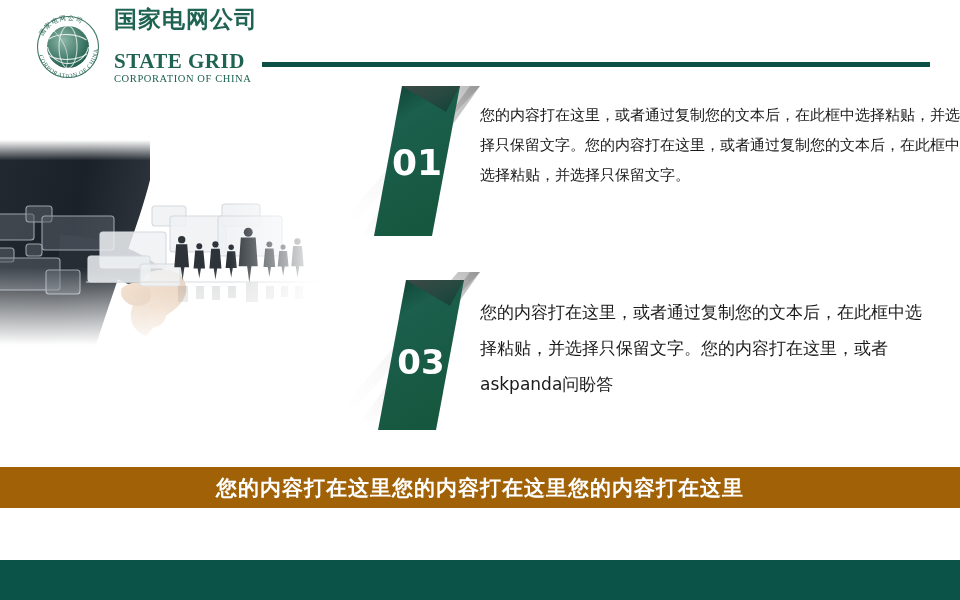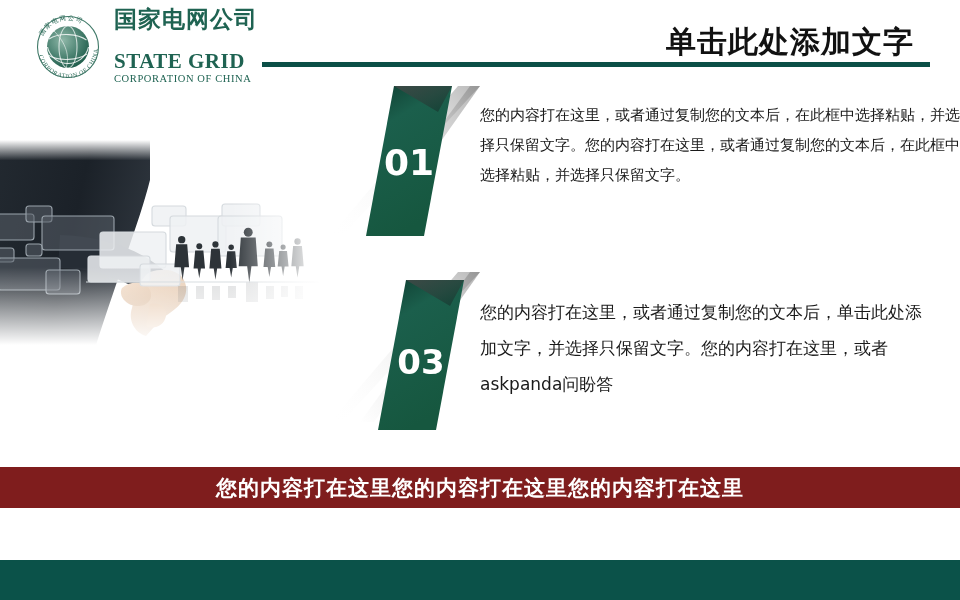--- a/index.html
+++ b/index.html
@@ -60,33 +60,33 @@
     color:#ffffff;font-weight:bold;
     font-family:"DejaVu Sans","Liberation Sans",sans-serif;
   }
   .body-text{
     position:absolute;color:#1a1a1a;
     font-family:"DejaVu Sans","Liberation Sans",sans-serif;
   }
 
   
   #block1{left:330px;top:86px;width:630px;height:160px;}
-  #block1 .badge{left:36px;top:0px;}
+  #block1 .badge{left:44px;top:0px;}
   #block1 .badge-num{top:56px;font-size:36px;}
   #block1 .body-text{left:150px;top:14px;width:485px;font-size:15px;line-height:30px;}
 
   
   #block2{left:330px;top:272px;width:630px;height:175px;}
   #block2 .badge{left:48px;top:8px;}
   #block2 .badge-num{top:62px;font-size:34px;}
   #block2 .body-text{left:150px;top:22px;width:450px;font-size:17px;line-height:36px;}
 
   
   .bar-main{
-    position:absolute;left:0;top:467px;width:960px;height:41px;background:#7f1d1d;
+    position:absolute;left:0;top:467px;width:960px;height:41px;background:#a16207;
     display:flex;align-items:center;justify-content:center;
   }
   .bar-main-text{
     color:#ffffff;font-size:21px;font-weight:bold;letter-spacing:1px;
     font-family:"DejaVu Sans","Liberation Sans",sans-serif;white-space:nowrap;
   }
   .bar-foot{
     position:absolute;left:0;top:560px;width:960px;height:40px;background:#0b5249;
   }
 </style>
@@ -128,21 +128,20 @@
           </text>
         </svg>
       </div>
       <div class="logo-text">
         <div class="logo-cn">国家电网公司</div>
         <div class="logo-en">STATE GRID</div>
         <div class="logo-sub">CORPORATION OF CHINA</div>
       </div>
     </div>
 
-    <div class="header-title">单击此处添加文字</div>
     <div class="header-rule"></div>
   </div>
 
   <div class="photo">
     <svg width="320" height="205" viewBox="0 0 320 205" aria-hidden="true">
       <defs>
         <linearGradient id="suitG" x1="0" y1="0" x2="1" y2="0.3">
           <stop offset="0%" stop-color="#232a31"></stop>
           <stop offset="60%" stop-color="#1b2128"></stop>
           <stop offset="100%" stop-color="#2c333b"></stop>
@@ -320,21 +319,21 @@
             <stop offset="0%" stop-color="#4a4a4a"></stop>
             <stop offset="100%" stop-color="#0e3a2f"></stop>
           </linearGradient>
         </defs>
         <polygon points="28,0 86,0 58,150 0,150" fill="url(#bg2)"></polygon>
         <polygon points="28,0 86,0 72,26" fill="url(#fold2)" opacity="0.75"></polygon>
       </svg>
       <div class="badge-num">03</div>
     </div>
 
-    <div class="body-text">您的内容打在这里，或者通过复制您的文本后，单击此处添加文字，并选择只保留文字。您的内容打在这里，或者askpanda问盼答</div>
+    <div class="body-text">您的内容打在这里，或者通过复制您的文本后，在此框中选择粘贴，并选择只保留文字。您的内容打在这里，或者askpanda问盼答</div>
   </div>
 
   <div class="bar-main">
     <span class="bar-main-text">您的内容打在这里您的内容打在这里您的内容打在这里</span>
   </div>
 
   <div class="bar-foot">
     <span></span>
   </div>
 

